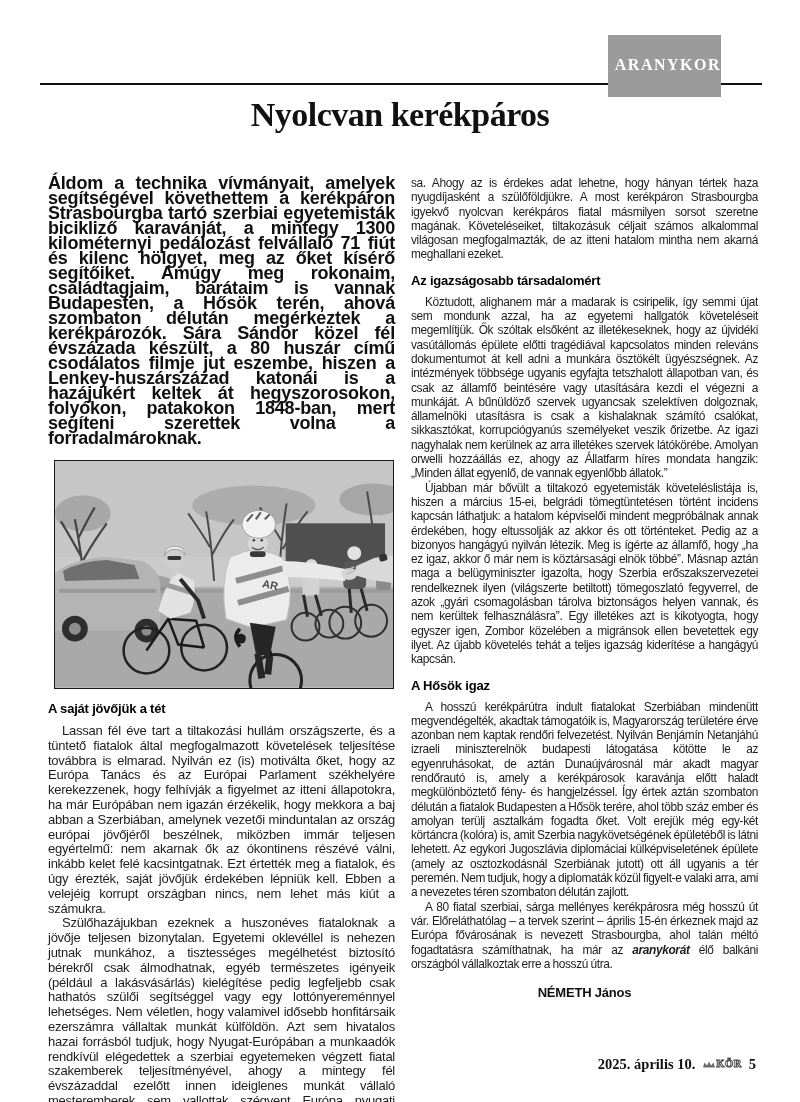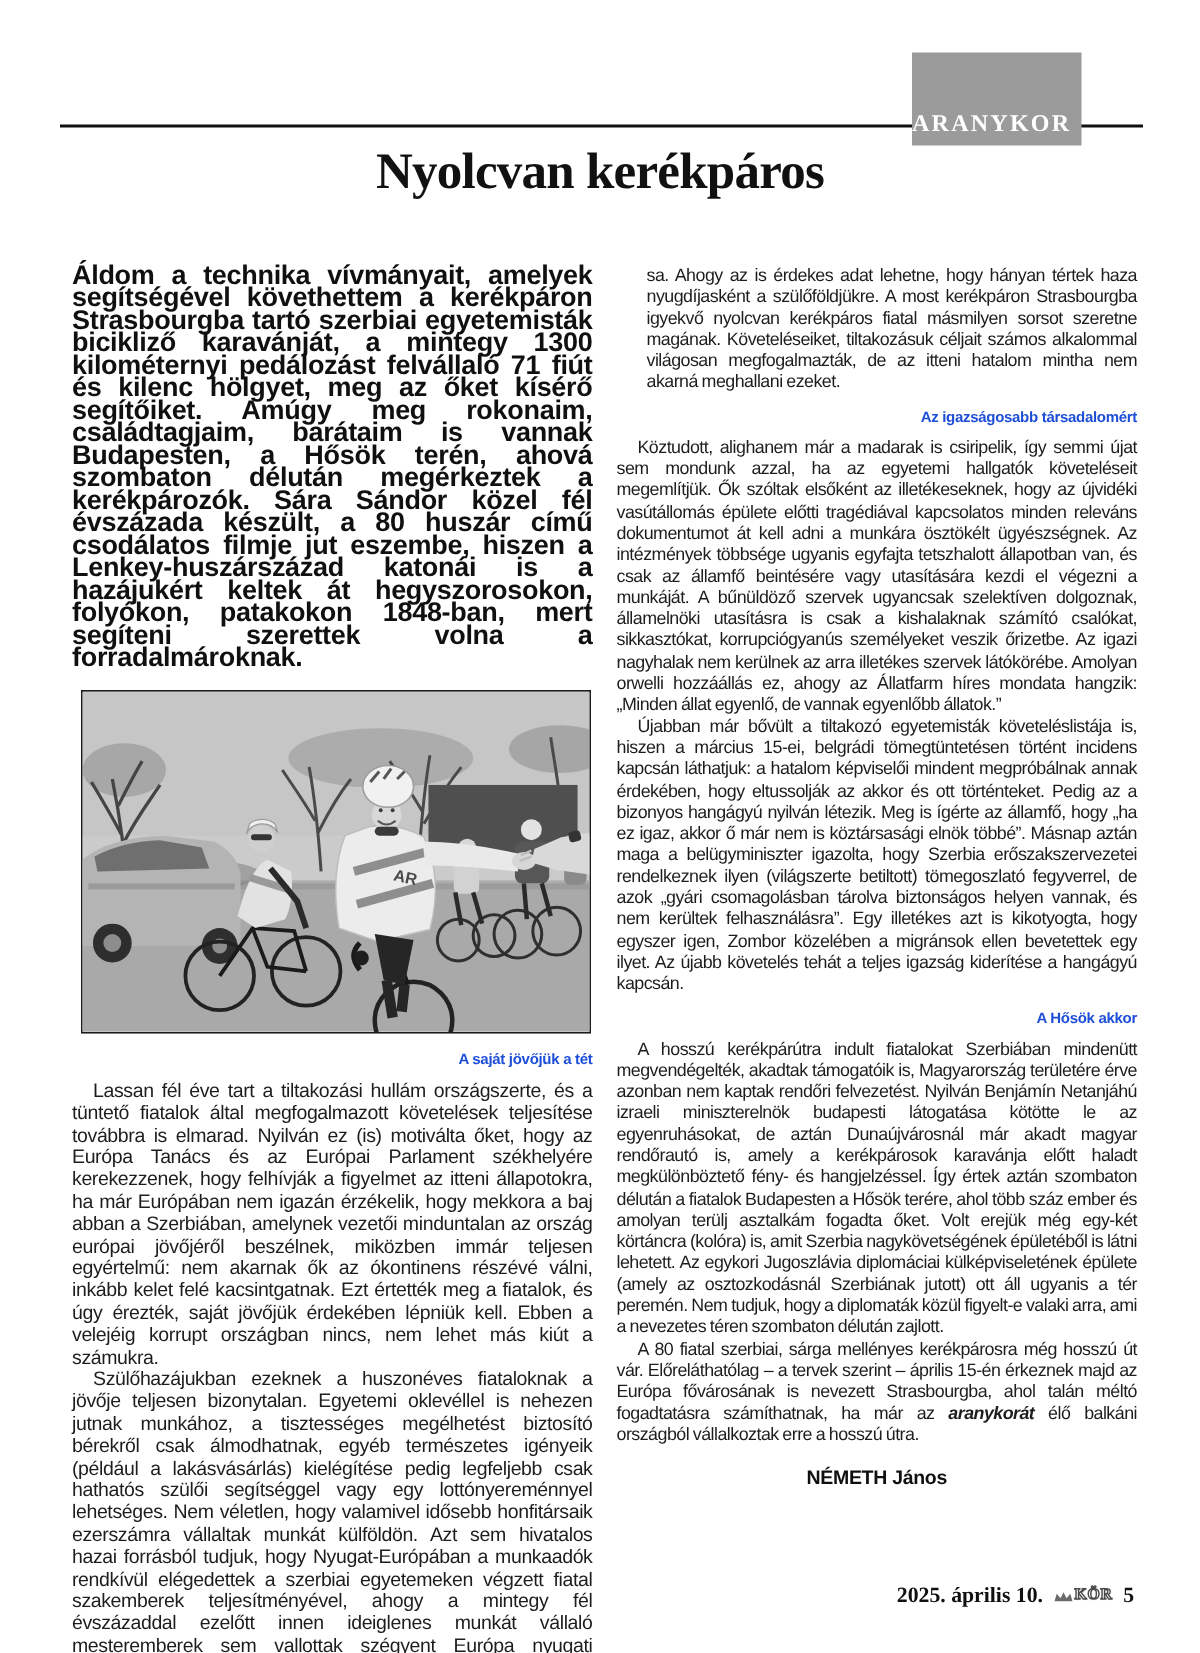--- a/index.html
+++ b/index.html
@@ -5,22 +5,22 @@
   html,body{margin:0;padding:0;background:#e8e8e8;}
   .page{
     position:relative; width:800px; height:1102px; background:#ffffff;
     margin:0 auto; overflow:hidden;
     font-family:"Liberation Sans", sans-serif; color:#1d1d1d;
   }
   
   .rule{position:absolute; left:40px; width:722px; top:83px; height:2px; background:#101010;}
   .section-box{
     position:absolute; left:608px; top:35px; width:113px; height:62px;
-    background:#9b9b9b; display:flex; align-items:flex-end; justify-content:flex-start;
-    padding-bottom:5px; box-sizing:border-box;
+    background:#9b9b9b; display:flex; align-items:flex-end; justify-content:flex-end;
+    padding-bottom:23px; box-sizing:border-box;
   }
   .section-box span{
     color:#ffffff; font-family:"Liberation Serif", serif; font-weight:bold;
     font-size:16px; letter-spacing:1.5px;
   }
   
   .title{
     position:absolute; top:96px; left:0; width:100%; text-align:center;
     font-family:"Liberation Serif", serif; font-weight:bold; font-size:34px;
     letter-spacing:-0.5px; color:#111;
@@ -32,23 +32,23 @@
   p{margin:0;}
   .lead{
     font-weight:bold; font-size:18px; line-height:15px; text-align:justify;
     letter-spacing:-0.2px; color:#101010;
   }
   .bodyp{
     font-size:13px; line-height:14.8px; text-align:justify;
     letter-spacing:-0.25px; text-indent:14px;
   }
   .col-right .bodyp{font-size:11.9px; line-height:14.3px; letter-spacing:-0.35px; word-spacing:-0.5px;}
-  .noindent{text-indent:0;margin-left:20px;}
+  .noindent{text-indent:0;}
   .subhead{
-    text-align:right; font-weight:bold; font-size:10px; color:#1d4ed8;
+    text-align:left; font-weight:bold; font-size:13px; color:#000000;
     margin:12px 0 8px 0; letter-spacing:-0.2px;
   }
   .col-right .subhead{margin:11px 0 7px 0;}
   
   .photo{
     margin:14px 0 4px 6px; width:338px; height:227px;
     border:1.5px solid #1a1a1a; box-sizing:content-box; display:block;
     background:#c6c6c6;
   }
   
@@ -175,21 +175,21 @@
     <p class="bodyp">Szülőhazájukban ezeknek a huszonéves fiataloknak a jövője teljesen bizonytalan. Egyetemi oklevéllel is nehezen jutnak munkához, a tisztességes megélhetést biztosító bérekről csak álmodhatnak, egyéb természetes igényeik (például a lakásvásárlás) kielégítése pedig legfeljebb csak hathatós szülői segítséggel vagy egy lottónyereménnyel lehetséges. Nem véletlen, hogy valamivel idősebb honfitársaik ezerszámra vállaltak munkát külföldön. Azt sem hivatalos hazai forrásból tudjuk, hogy Nyugat-Európában a munkaadók rendkívül elégedettek a szerbiai egyetemeken végzett fiatal szakemberek teljesítményével, ahogy a mintegy fél évszázaddal ezelőtt innen ideiglenes munkát vállaló mesteremberek sem vallottak szégyent Európa nyugati részén. Igaz, többségük kétoldali (Nyugat-Németország és Jugoszlávia közötti) államközi megállapodás alapján került átmeneti új hazájába. Más kérdés, hogy mennyien maradtak kinn végleg, mi lett a gyerekeik, az ún. második nemzedék sor-</p>
   </div>
 
   <div class="col col-right">
     <p class="bodyp noindent">sa. Ahogy az is érdekes adat lehetne, hogy hányan tértek haza nyugdíjasként a szülőföldjükre. A most kerékpáron Strasbourgba igyekvő nyolcvan kerékpáros fiatal másmilyen sorsot szeretne magának. Követeléseiket, tiltakozásuk céljait számos alkalommal világosan megfogalmazták, de az itteni hatalom mintha nem akarná meghallani ezeket.</p>
 
     <div class="subhead">Az igazságosabb társadalomért</div>
     <p class="bodyp">Köztudott, alighanem már a madarak is csiripelik, így semmi újat sem mondunk azzal, ha az egyetemi hallgatók követeléseit megemlítjük. Ők szóltak elsőként az illetékeseknek, hogy az újvidéki vasútállomás épülete előtti tragédiával kapcsolatos minden releváns dokumentumot át kell adni a munkára ösztökélt ügyészségnek. Az intézmények többsége ugyanis egyfajta tetszhalott állapotban van, és csak az államfő beintésére vagy utasítására kezdi el végezni a munkáját. A bűnüldöző szervek ugyancsak szelektíven dolgoznak, államelnöki utasításra is csak a kishalaknak számító csalókat, sikkasztókat, korrupciógyanús személyeket veszik őrizetbe. Az igazi nagyhalak nem kerülnek az arra illetékes szervek látókörébe. Amolyan orwelli hozzáállás ez, ahogy az Állatfarm híres mondata hangzik: „Minden állat egyenlő, de vannak egyenlőbb állatok.”</p>
     <p class="bodyp">Újabban már bővült a tiltakozó egyetemisták követeléslistája is, hiszen a március 15-ei, belgrádi tömegtüntetésen történt incidens kapcsán láthatjuk: a hatalom képviselői mindent megpróbálnak annak érdekében, hogy eltussolják az akkor és ott történteket. Pedig az a bizonyos hangágyú nyilván létezik. Meg is ígérte az államfő, hogy „ha ez igaz, akkor ő már nem is köztársasági elnök többé”. Másnap aztán maga a belügyminiszter igazolta, hogy Szerbia erőszakszervezetei rendelkeznek ilyen (világszerte betiltott) tömegoszlató fegyverrel, de azok „gyári csomagolásban tárolva biztonságos helyen vannak, és nem kerültek felhasználásra”. Egy illetékes azt is kikotyogta, hogy egyszer igen, Zombor közelében a migránsok ellen bevetettek egy ilyet. Az újabb követelés tehát a teljes igazság kiderítése a hangágyú kapcsán.</p>
 
-    <div class="subhead">A Hősök akkor</div>
+    <div class="subhead">A Hősök igaz</div>
     <p class="bodyp">A hosszú kerékpárútra indult fiatalokat Szerbiában mindenütt megvendégelték, akadtak támogatóik is, Magyarország területére érve azonban nem kaptak rendőri felvezetést. Nyilván Benjámín Netanjáhú izraeli miniszterelnök budapesti látogatása kötötte le az egyenruhásokat, de aztán Dunaújvárosnál már akadt magyar rendőrautó is, amely a kerékpárosok karavánja előtt haladt megkülönböztető fény- és hangjelzéssel. Így értek aztán szombaton délután a fiatalok Budapesten a Hősök terére, ahol több száz ember és amolyan terülj asztalkám fogadta őket. Volt erejük még egy-két körtáncra (kolóra) is, amit Szerbia nagykövetségének épületéből is látni lehetett. Az egykori Jugoszlávia diplomáciai külképviseletének épülete (amely az osztozkodásnál Szerbiának jutott) ott áll ugyanis a tér peremén. Nem tudjuk, hogy a diplomaták közül figyelt-e valaki arra, ami a nevezetes téren szombaton délután zajlott.</p>
     <p class="bodyp"><span>A 80 fiatal szerbiai, sárga mellényes kerékpárosra még hosszú út vár. Előreláthatólag – a tervek szerint – április 15-én érkeznek majd az Európa fővárosának is nevezett Strasbourgba, ahol talán méltó fogadtatásra számíthatnak, ha már az </span><em class="gold">aranykorát</em><span> élő balkáni országból vállalkoztak erre a hosszú útra.</span></p>
 
     <div class="author">NÉMETH János</div>
   </div>
 
   <div class="footer">
     <span class="date">2025. április 10.</span>
     <span class="kor-logo">
       <svg width="14" height="7" viewBox="0 0 14 7" xmlns="http://www.w3.org/2000/svg">

